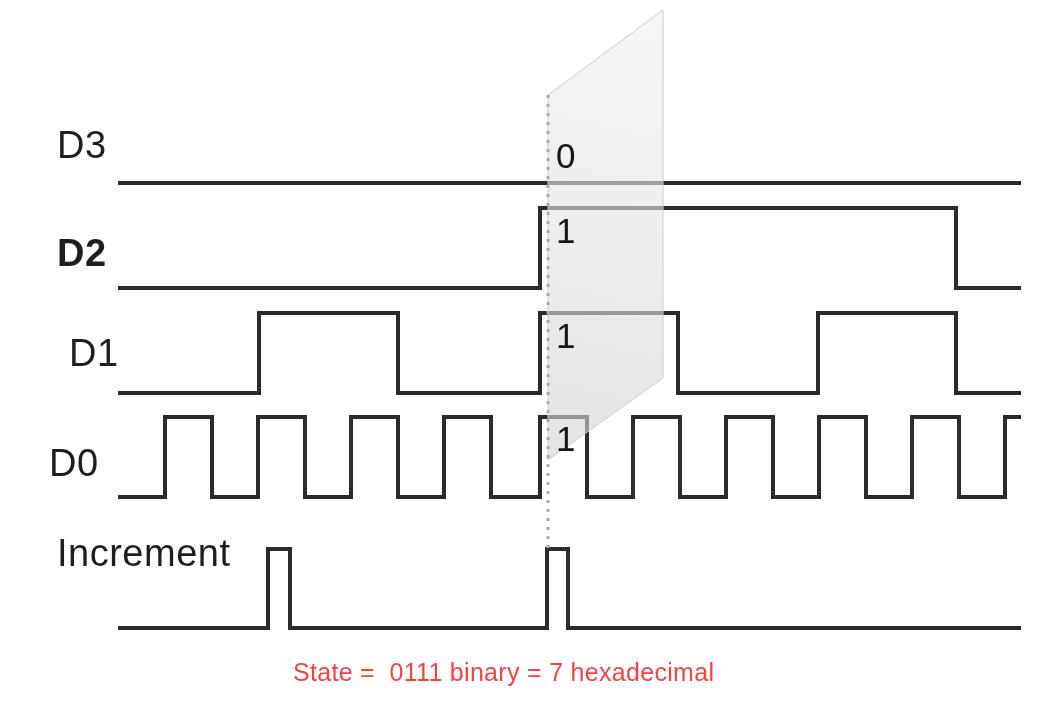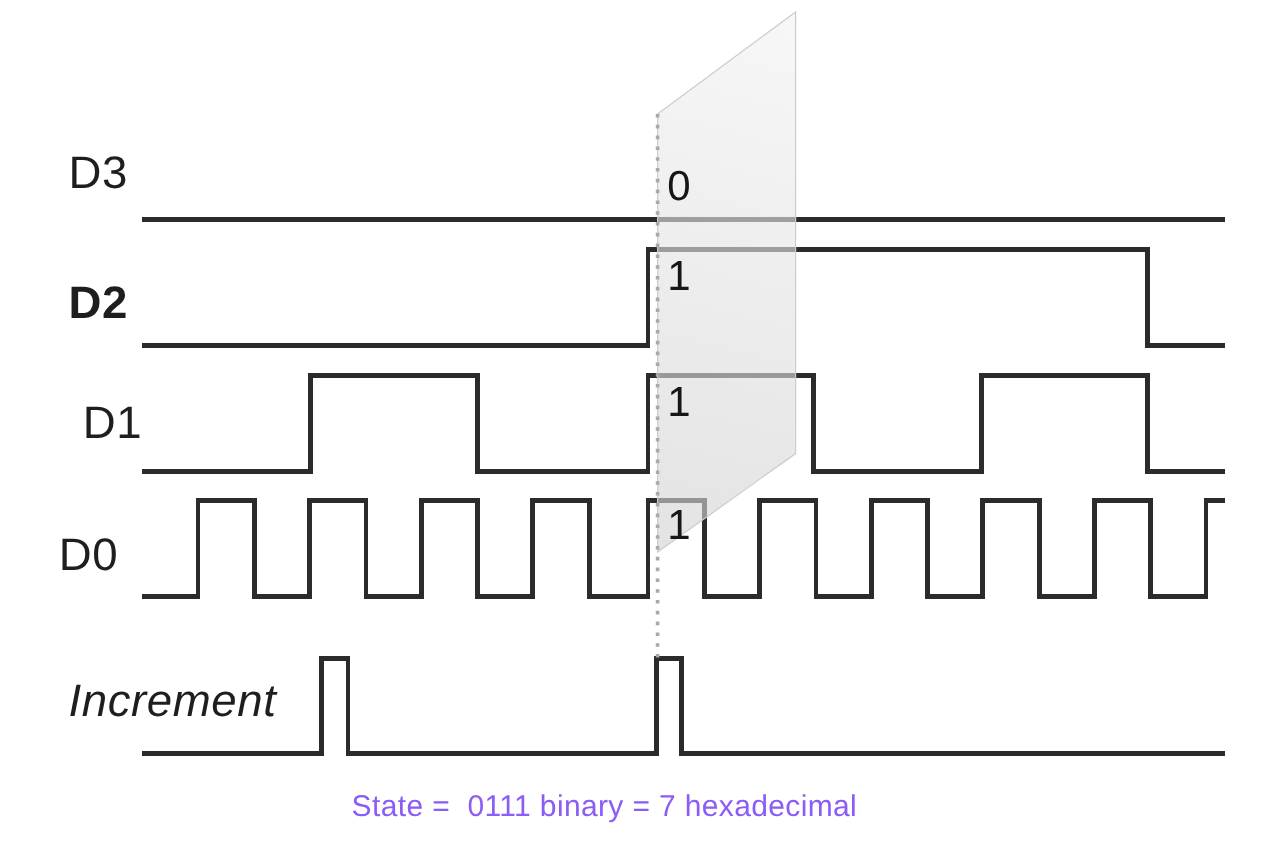--- a/index.html
+++ b/index.html
@@ -12,21 +12,21 @@
   .stage svg{position:absolute;left:0;top:0;display:block;}
   .sig-label{
     position:absolute;color:#1e1e1e;font-size:38px;line-height:1;
     transform:translateY(-50%);white-space:nowrap;letter-spacing:0.5px;
   }
   .val-label{
     position:absolute;color:#161616;font-size:35px;line-height:1;
     transform:translateY(-50%);
   }
   .caption{
-    position:absolute;color:#8b5cf6;font-size:25px;line-height:1.1;
+    position:absolute;color:#ef4444;font-size:25px;line-height:1.1;
     white-space:pre;letter-spacing:0.3px;
   }
 </style>
 </head>
 <body>
 
 <div class="stage">
   <svg width="1057" height="710" viewBox="0 0 1057 710">
       <defs>
         <linearGradient id="bandGrad" gradientUnits="userSpaceOnUse" x1="548" y1="460" x2="663" y2="10">
@@ -42,21 +42,21 @@
         <polyline points="118,628 268,628 268,549 290,549 290,628 547,628 547,549 568,549 568,628 1021,628"></polyline>
       </g>
       <polygon points="548,95 663,10 663,378 548,460" fill="url(#bandGrad)" fill-opacity="0.62" stroke="#cccccc" stroke-width="1"></polygon>
       <line x1="548" y1="95" x2="548" y2="549" stroke="#a9a9a9" stroke-width="3" stroke-dasharray="3 6"></line>
     </svg>
   <div>
       <div class="sig-label" style="left: 57px; top: 145px;">D3</div>
       <div class="sig-label" style="left: 57px; top: 253px; font-weight: bold;">D2</div>
       <div class="sig-label" style="left: 57px; top: 353px; margin-left: 12px;">D1</div>
       <div class="sig-label" style="left: 49px; top: 463px;">D0</div>
-      <div class="sig-label" style="left: 57px; top: 585px; font-style: italic;">Increment</div>
+      <div class="sig-label" style="left: 57px; top: 553px;">Increment</div>
     </div>
   <div>
       <div class="val-label" style="left: 556px; top: 155px;">0</div>
       <div class="val-label" style="left: 556px; top: 230px;">1</div>
       <div class="val-label" style="left: 556px; top: 335px;">1</div>
       <div class="val-label" style="left: 556px; top: 438px;">1</div>
     </div>
   <div class="caption" style="left: 293px; top: 659px;">State =  0111 binary = 7 hexadecimal</div>
 </div>
 

